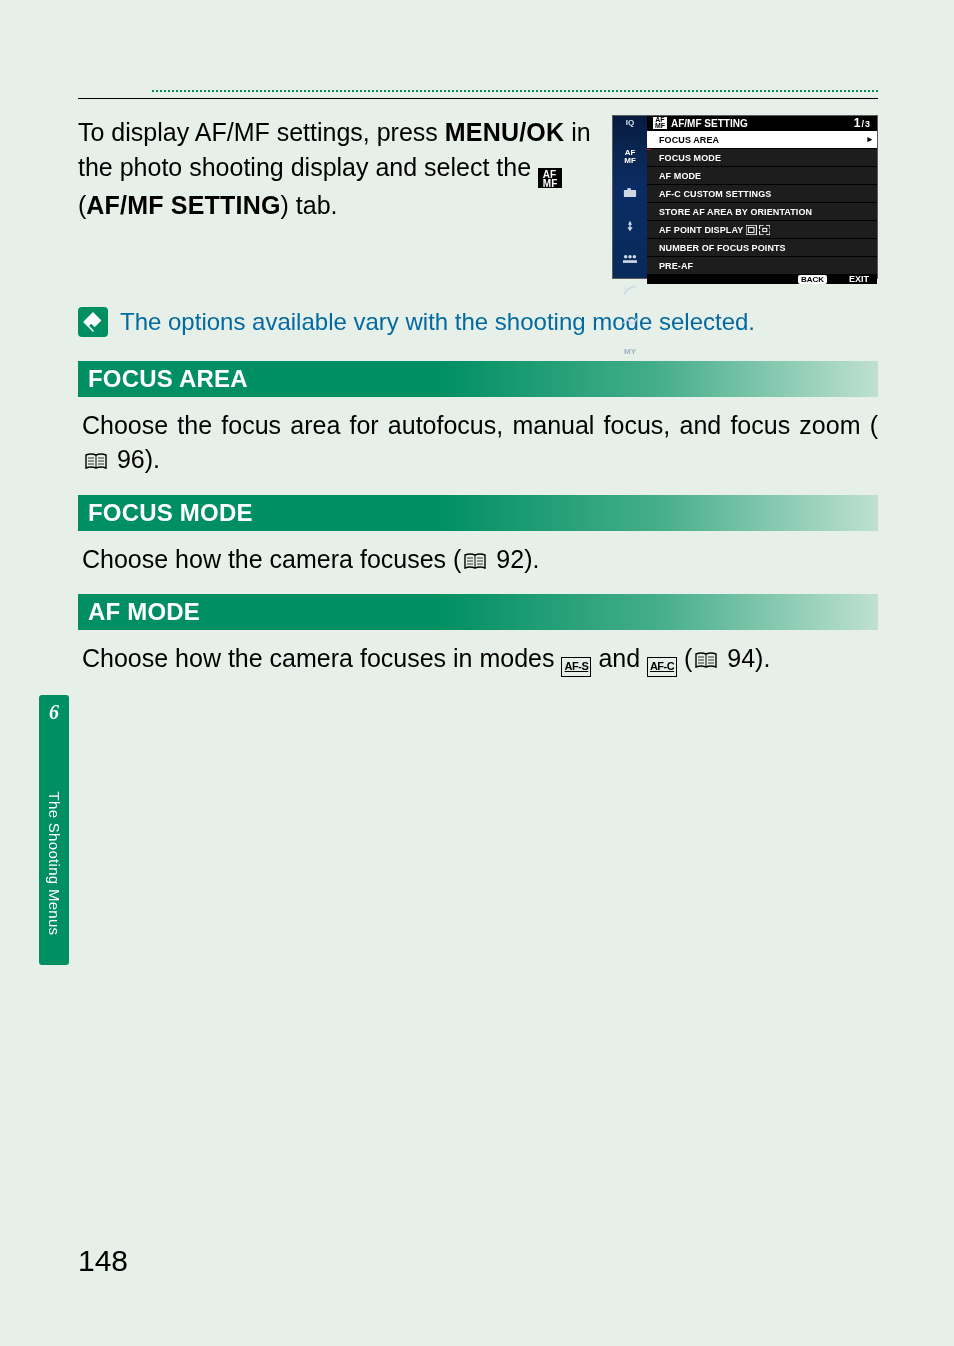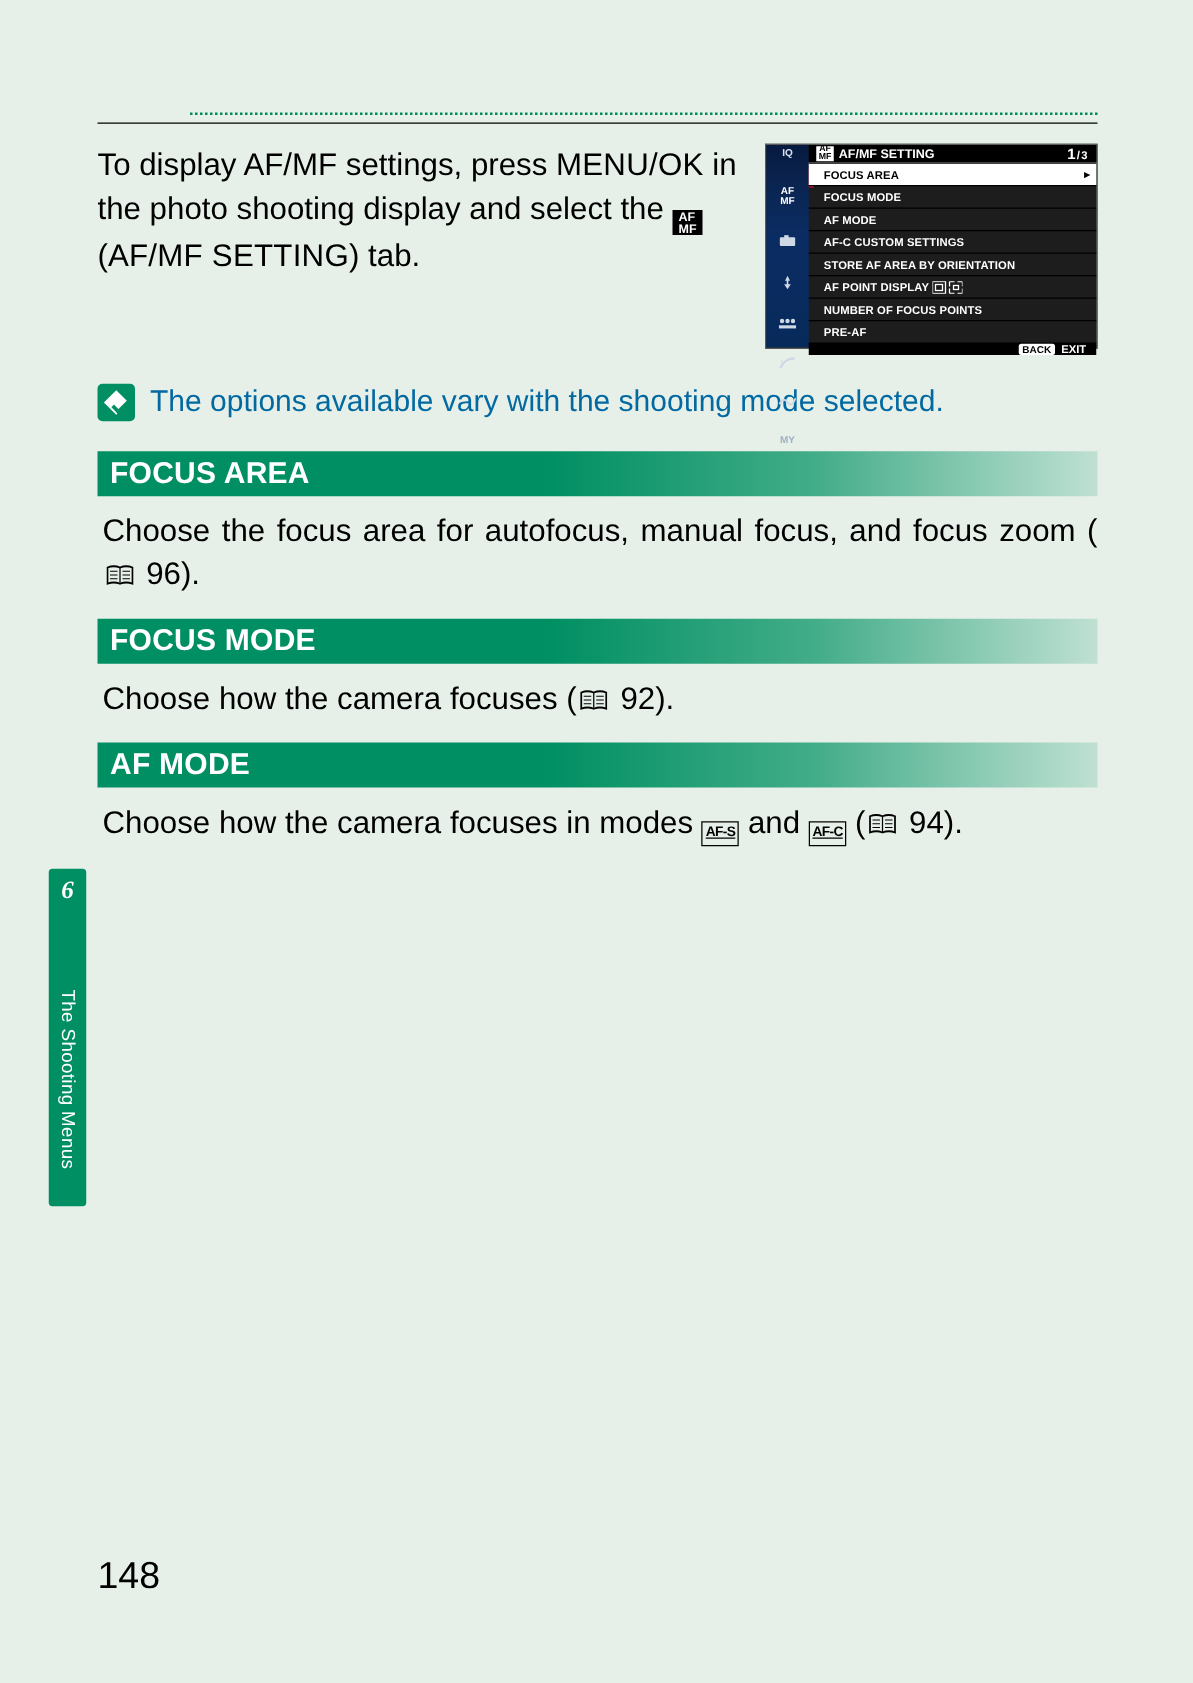--- a/index.html
+++ b/index.html
@@ -60,21 +60,21 @@
     gap: 14px;
     align-items: flex-start;
   }
   .intro-text {
     font-size: 25px;
     line-height: 1.38;
     flex: 1;
   }
   .intro-text .caps {
     font-family: "Arial Narrow", Arial, sans-serif;
-    font-weight: 400;
+    font-weight: 700;
     letter-spacing: 0.2px;
   }
   .tab-icon {
     display: inline-flex;
     align-items: center;
     justify-content: center;
     width: 24px;
     height: 20px;
     background: #000;
     color: #fff;
@@ -116,21 +116,21 @@
   .cam-red { position:absolute; left:34px; top:18px; width:4px; height:16px; background:#c8112a; }
   .cam-right { flex:1; display:flex; flex-direction:column; }
   .cam-head { height:18px; background:#000; display:flex; align-items:center; padding:0 6px; justify-content:space-between; font-weight:700; }
   .cam-head-left { display:flex; align-items:center; gap:4px; }
   .cam-head-ic { width:14px; height:12px; background:#fff; color:#000; font-size:7px; font-weight:800; display:flex; align-items:center; justify-content:center; line-height:6px; text-align:center; }
   .cam-page { font-size:9px; letter-spacing:1px;text-align:right; }
   .cam-items { flex:1; display:flex; flex-direction:column; }
   .cam-item { height:17px; padding-left:12px; display:flex; align-items:center; font-size:9px; font-weight:700; letter-spacing:0.1px; border-top:1px solid #000; position:relative; }
   .cam-item.sel { background:#fff; color:#000; }
   .cam-item .arrow { position:absolute; right:5px; top:3px; font-size:9px; }
-  .cam-foot { height:16px; background:#000; display:flex; align-items:center; justify-content:flex-end; padding-right:8px; gap:5px; font-size:9px; font-weight:700; }
+  .cam-foot { height:16px; background:#000; display:flex; align-items:center; justify-content:flex-end; padding-right:8px; gap:22px; font-size:9px; font-weight:700; }
   .cam-btn { background:#fff; color:#000; padding:0 3px; font-size:8px; font-weight:800; border-radius:2px; }
 
   .note-row {
     display:flex;
     align-items:center;
     gap:12px;
     margin: 28px 0 24px 0;
   }
   .note-ic {
     width:30px; height:30px; border-radius:4px;

